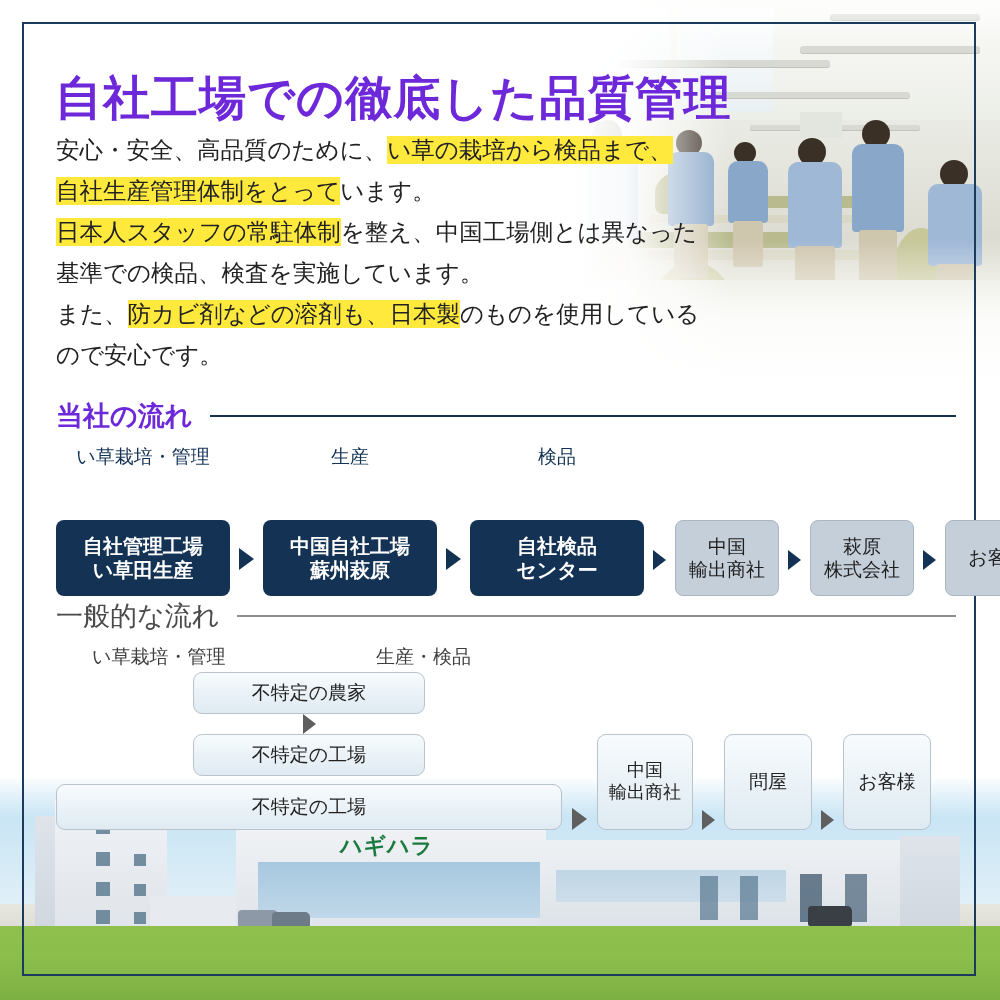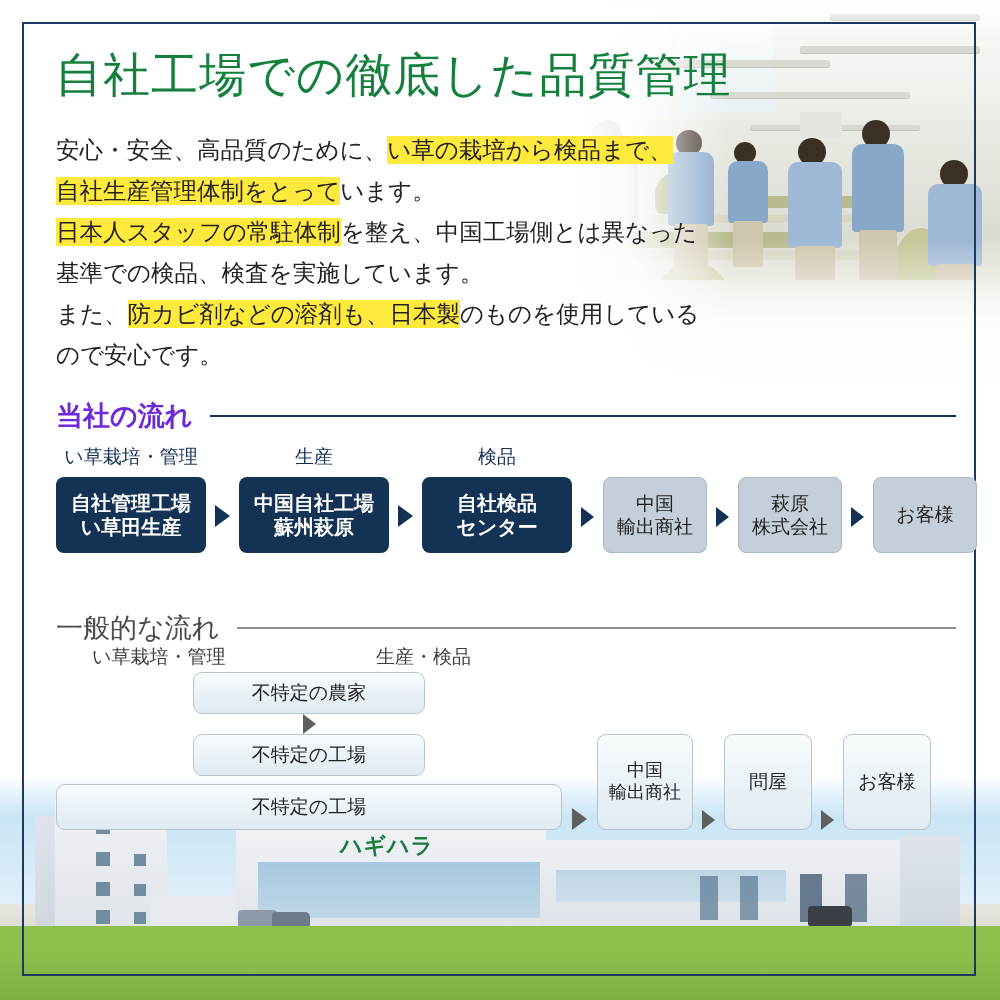--- a/index.html
+++ b/index.html
@@ -53,52 +53,52 @@
         font-family:"DejaVu Sans",sans-serif;}
   .car{position:absolute;border-radius:4px 5px 2px 2px;background:#7b8795;}
   .photo-bottom .haze{position:absolute;left:0;top:0;width:100%;height:40px;
     background:linear-gradient(180deg,rgba(255,255,255,.95),rgba(255,255,255,0));}
 
   
   .frame{position:absolute;left:22px;top:22px;width:954px;height:954px;
     border:2px solid #1b3a5c;box-sizing:border-box;pointer-events:none;}
 
   
-  .title{position:absolute;left:55px;top:44px;font-size:47px;font-weight:normal;
-    color:#15803d;letter-spacing:1px;white-space:nowrap;}
+  .title{position:absolute;left:55px;top:67px;font-size:47px;font-weight:bold;
+    color:#6d28d9;letter-spacing:1px;white-space:nowrap;}
 
   .body-text{position:absolute;left:56px;top:130px;width:640px;
     font-size:23.5px;line-height:41px;color:#222;}
   .body-text .ln{white-space:nowrap;}
   .hl{background:#ffe93d;padding:1px 0;}
 
   
   .sec{position:absolute;display:flex;align-items:center;width:900px;}
   .sec .sec-label{font-size:27px;font-weight:bold;white-space:nowrap;}
   .sec .rule{flex:1;height:2px;margin-left:18px;}
   .sec.ours{left:56px;top:398px;}
   .sec.ours .sec-label{color:#6d28d9;}
   .sec.ours .rule{background:#133254;}
-  .sec.general{left:56px;top:598px;margin-top:12px;}
+  .sec.general{left:56px;top:598px;}
   .sec.general .sec-label{color:#4a4a4a;font-weight:normal;}
   .sec.general .rule{background:#8d8d8d;height:1.5px;}
 
   
   .flow{position:absolute;display:flex;align-items:flex-end;}
   .flow1{left:56px;top:444px;}
   .col{display:flex;flex-direction:column;align-items:center;}
   .cap{font-size:19px;color:#133254;margin-bottom:7px;white-space:nowrap;}
   .cap.blank{visibility:hidden;}
 
   .box{display:flex;align-items:center;justify-content:center;text-align:center;
     border-radius:8px;box-sizing:border-box;}
   .box .t{line-height:1.22;}
 
   .box.navy{background:#133254;color:#fff;font-weight:bold;font-size:20px;
-    width:150px;height:76px;}
+    width:174px;height:76px;margin-top:43px;}
   .box.lite{background:#c5cfda;color:#1d1d1d;font-size:19px;
     width:104px;height:76px;border:1px solid #aab6c4;}
 
   .arr{width:0;height:0;border-top:11px solid transparent;border-bottom:11px solid transparent;
     border-left:15px solid #133254;margin:0 9px 26px 9px;}
   .arr.small{border-top-width:10px;border-bottom-width:10px;border-left-width:13px;}
 
   
   .flow2{left:56px;top:672px;}
   .stack{display:flex;flex-direction:column;}

